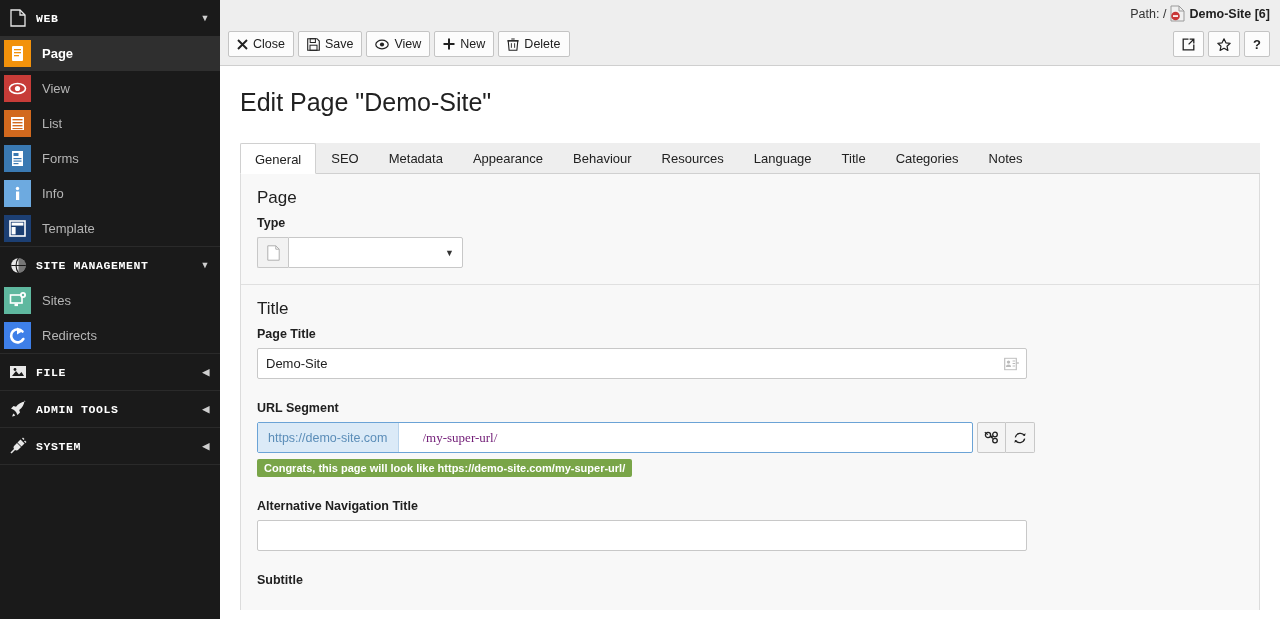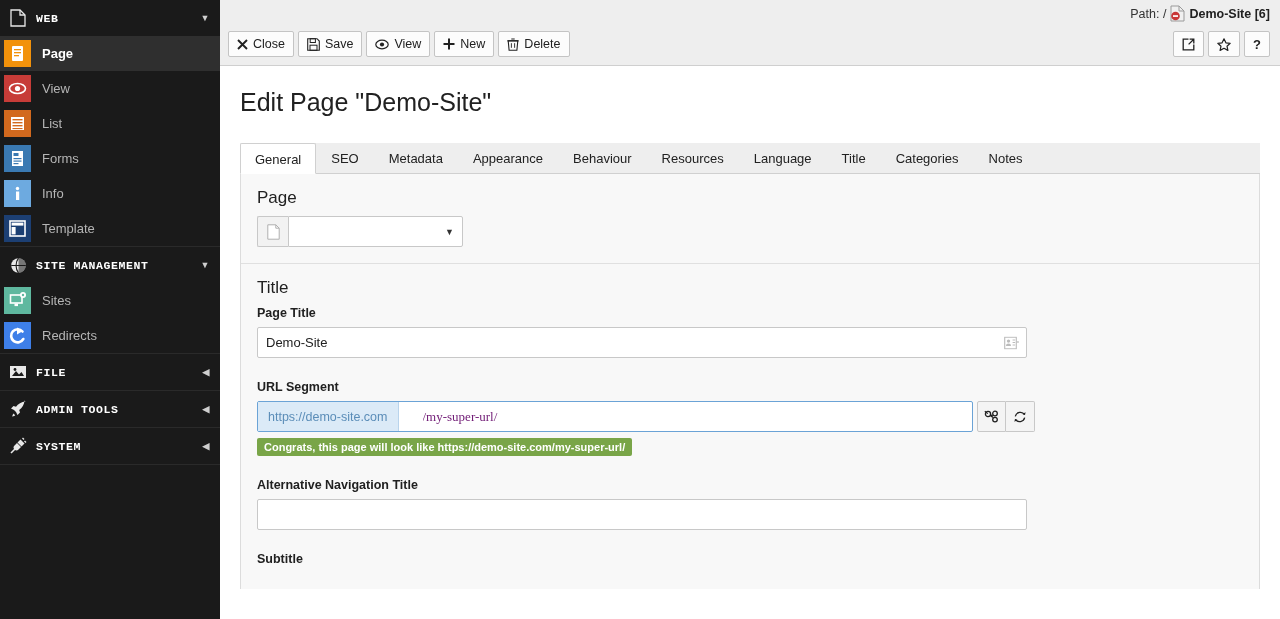--- a/index.html
+++ b/index.html
@@ -534,20 +534,21 @@
         <div class="tab">Language</div>
         <div class="tab">Title</div>
         <div class="tab">Categories</div>
         <div class="tab">Notes</div>
       </div>
 
       <div class="panel">
 
         <div class="section">
           <h2 class="section-title">Page</h2>
+          <div class="field-label">Type</div>
           <div class="input-icon-group">
             <span class="icon-addon">
               <svg width="13" height="16" viewBox="0 0 13 16">
                 <path d="M0.8 0.8h8l3.4 3.4v11H0.8z" fill="#ffffff" stroke="#b0b0b0" stroke-width="1"></path>
                 <path d="M8.8 0.8v3.4h3.4" fill="none" stroke="#b0b0b0" stroke-width="1"></path>
               </svg>
             </span>
             <span class="select-wrap">
               <select class="type-select">
                 <option>Standard</option>

